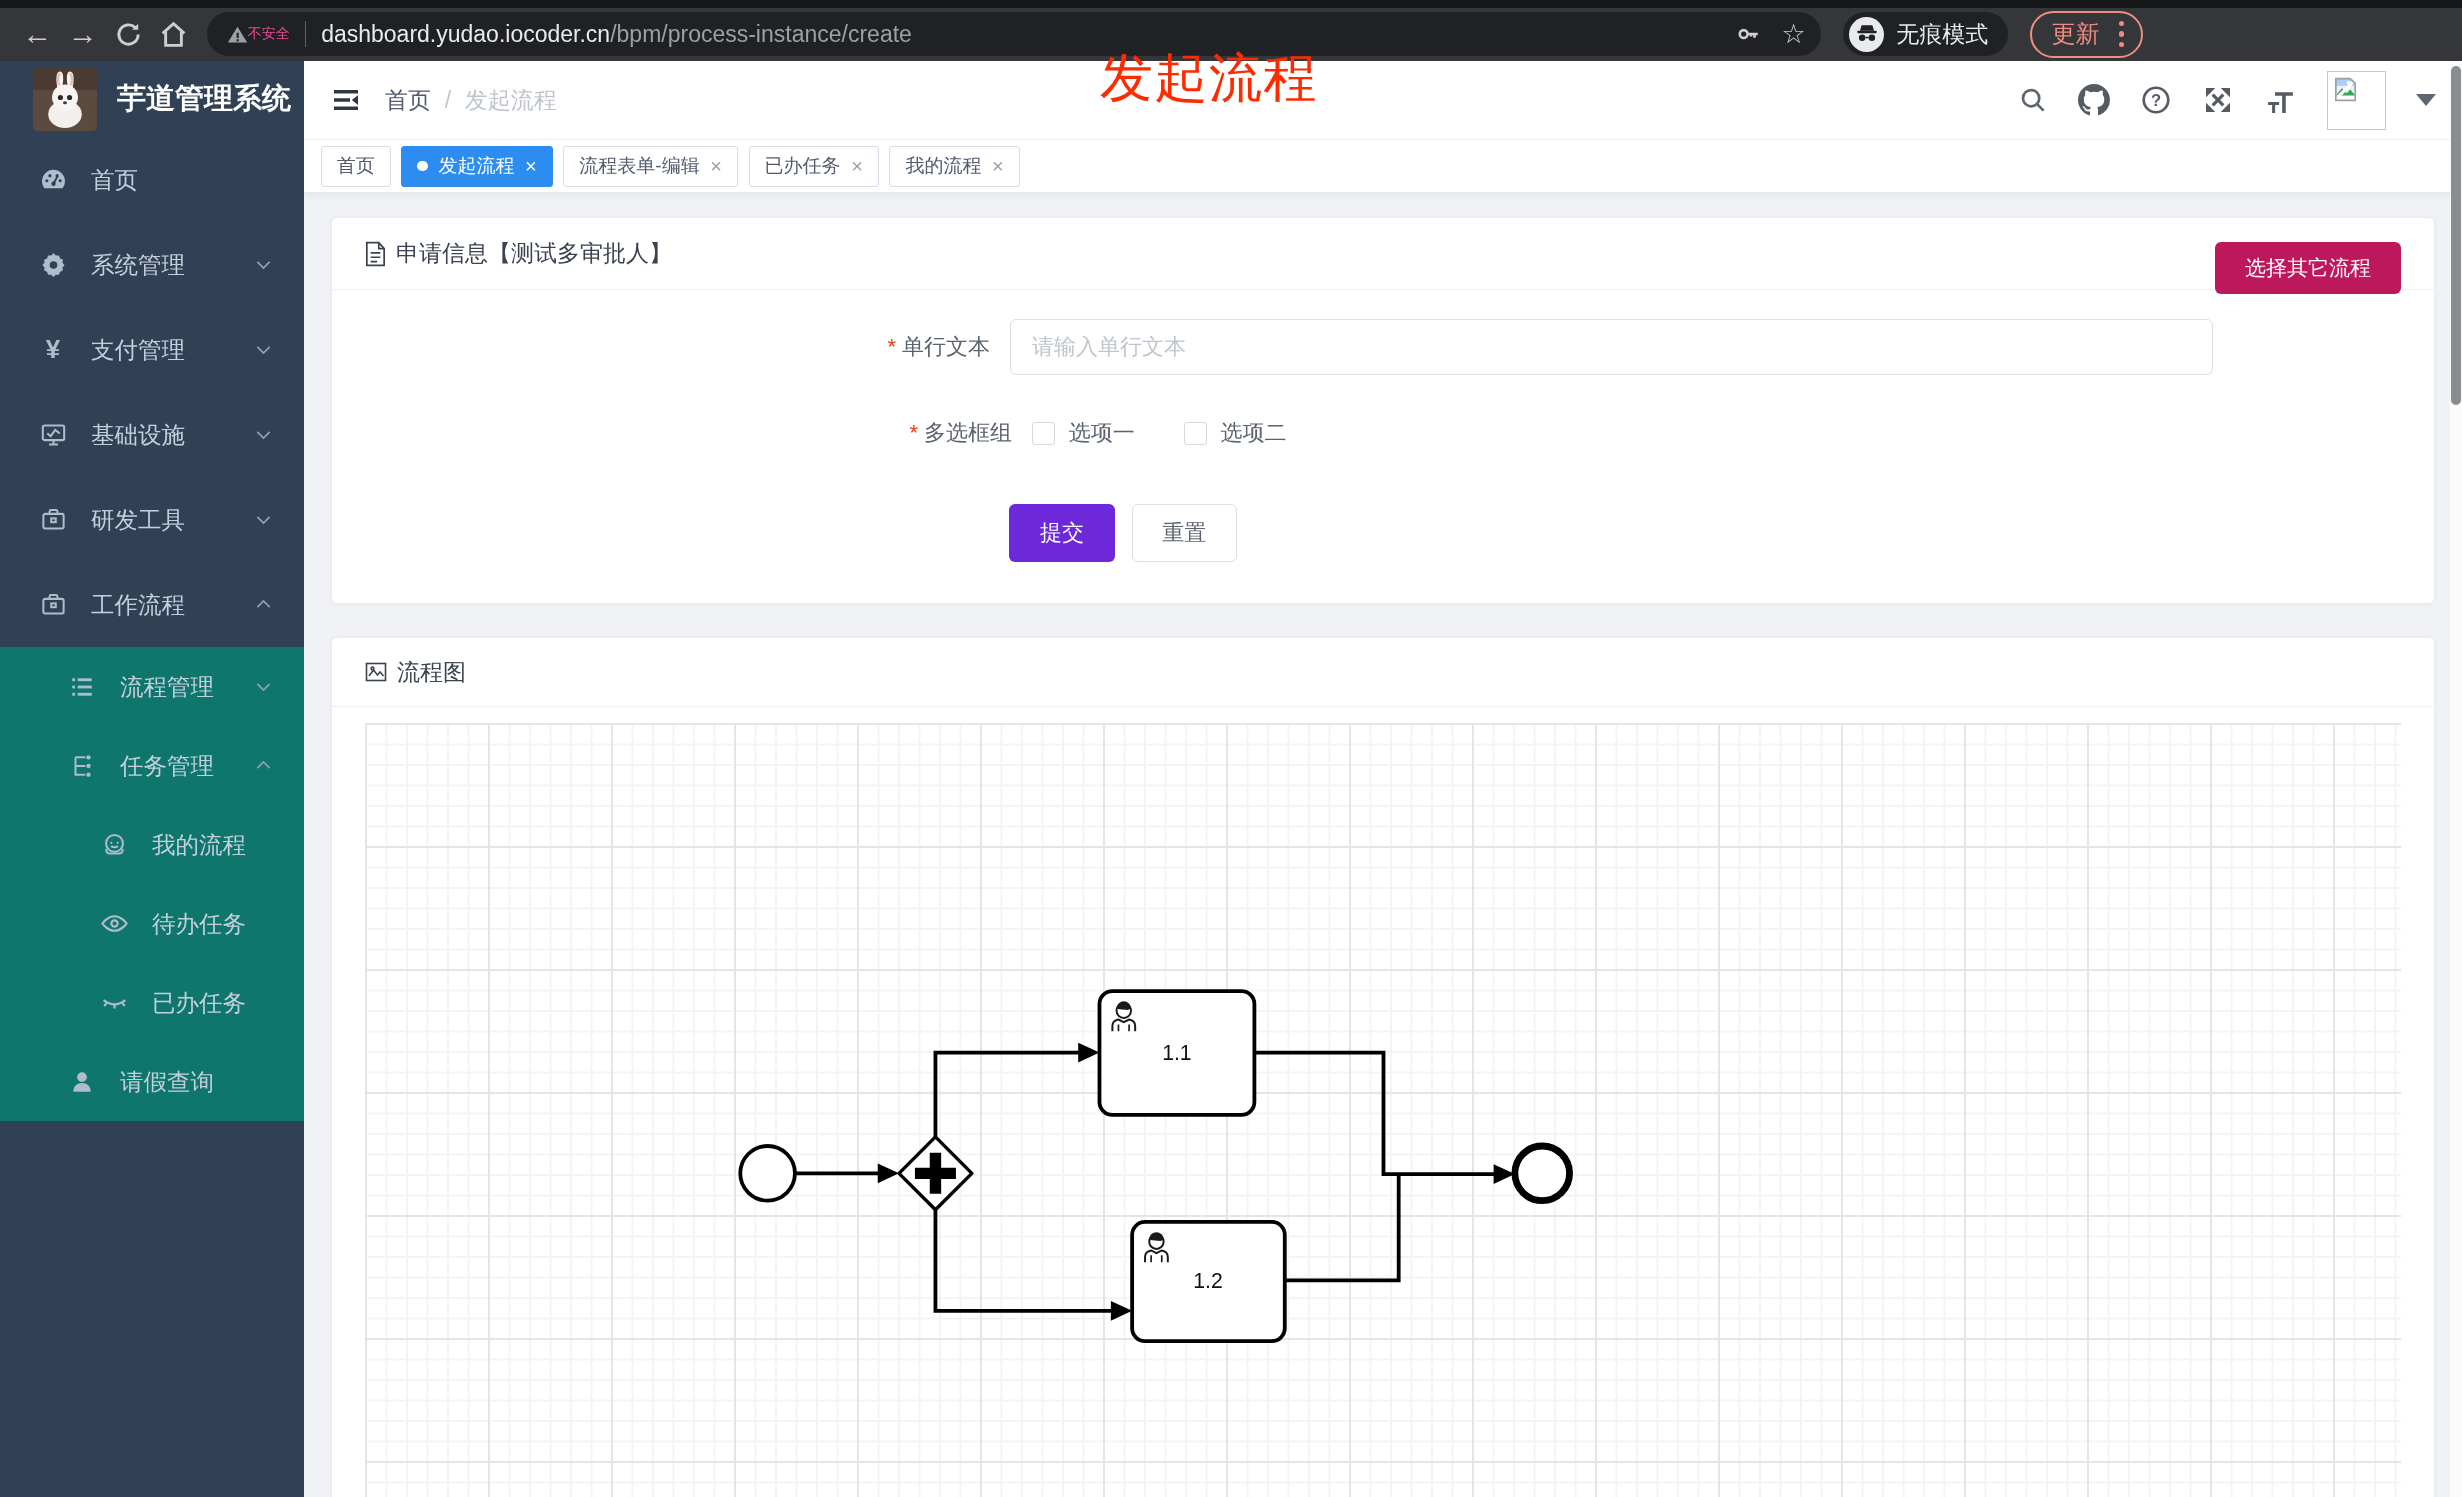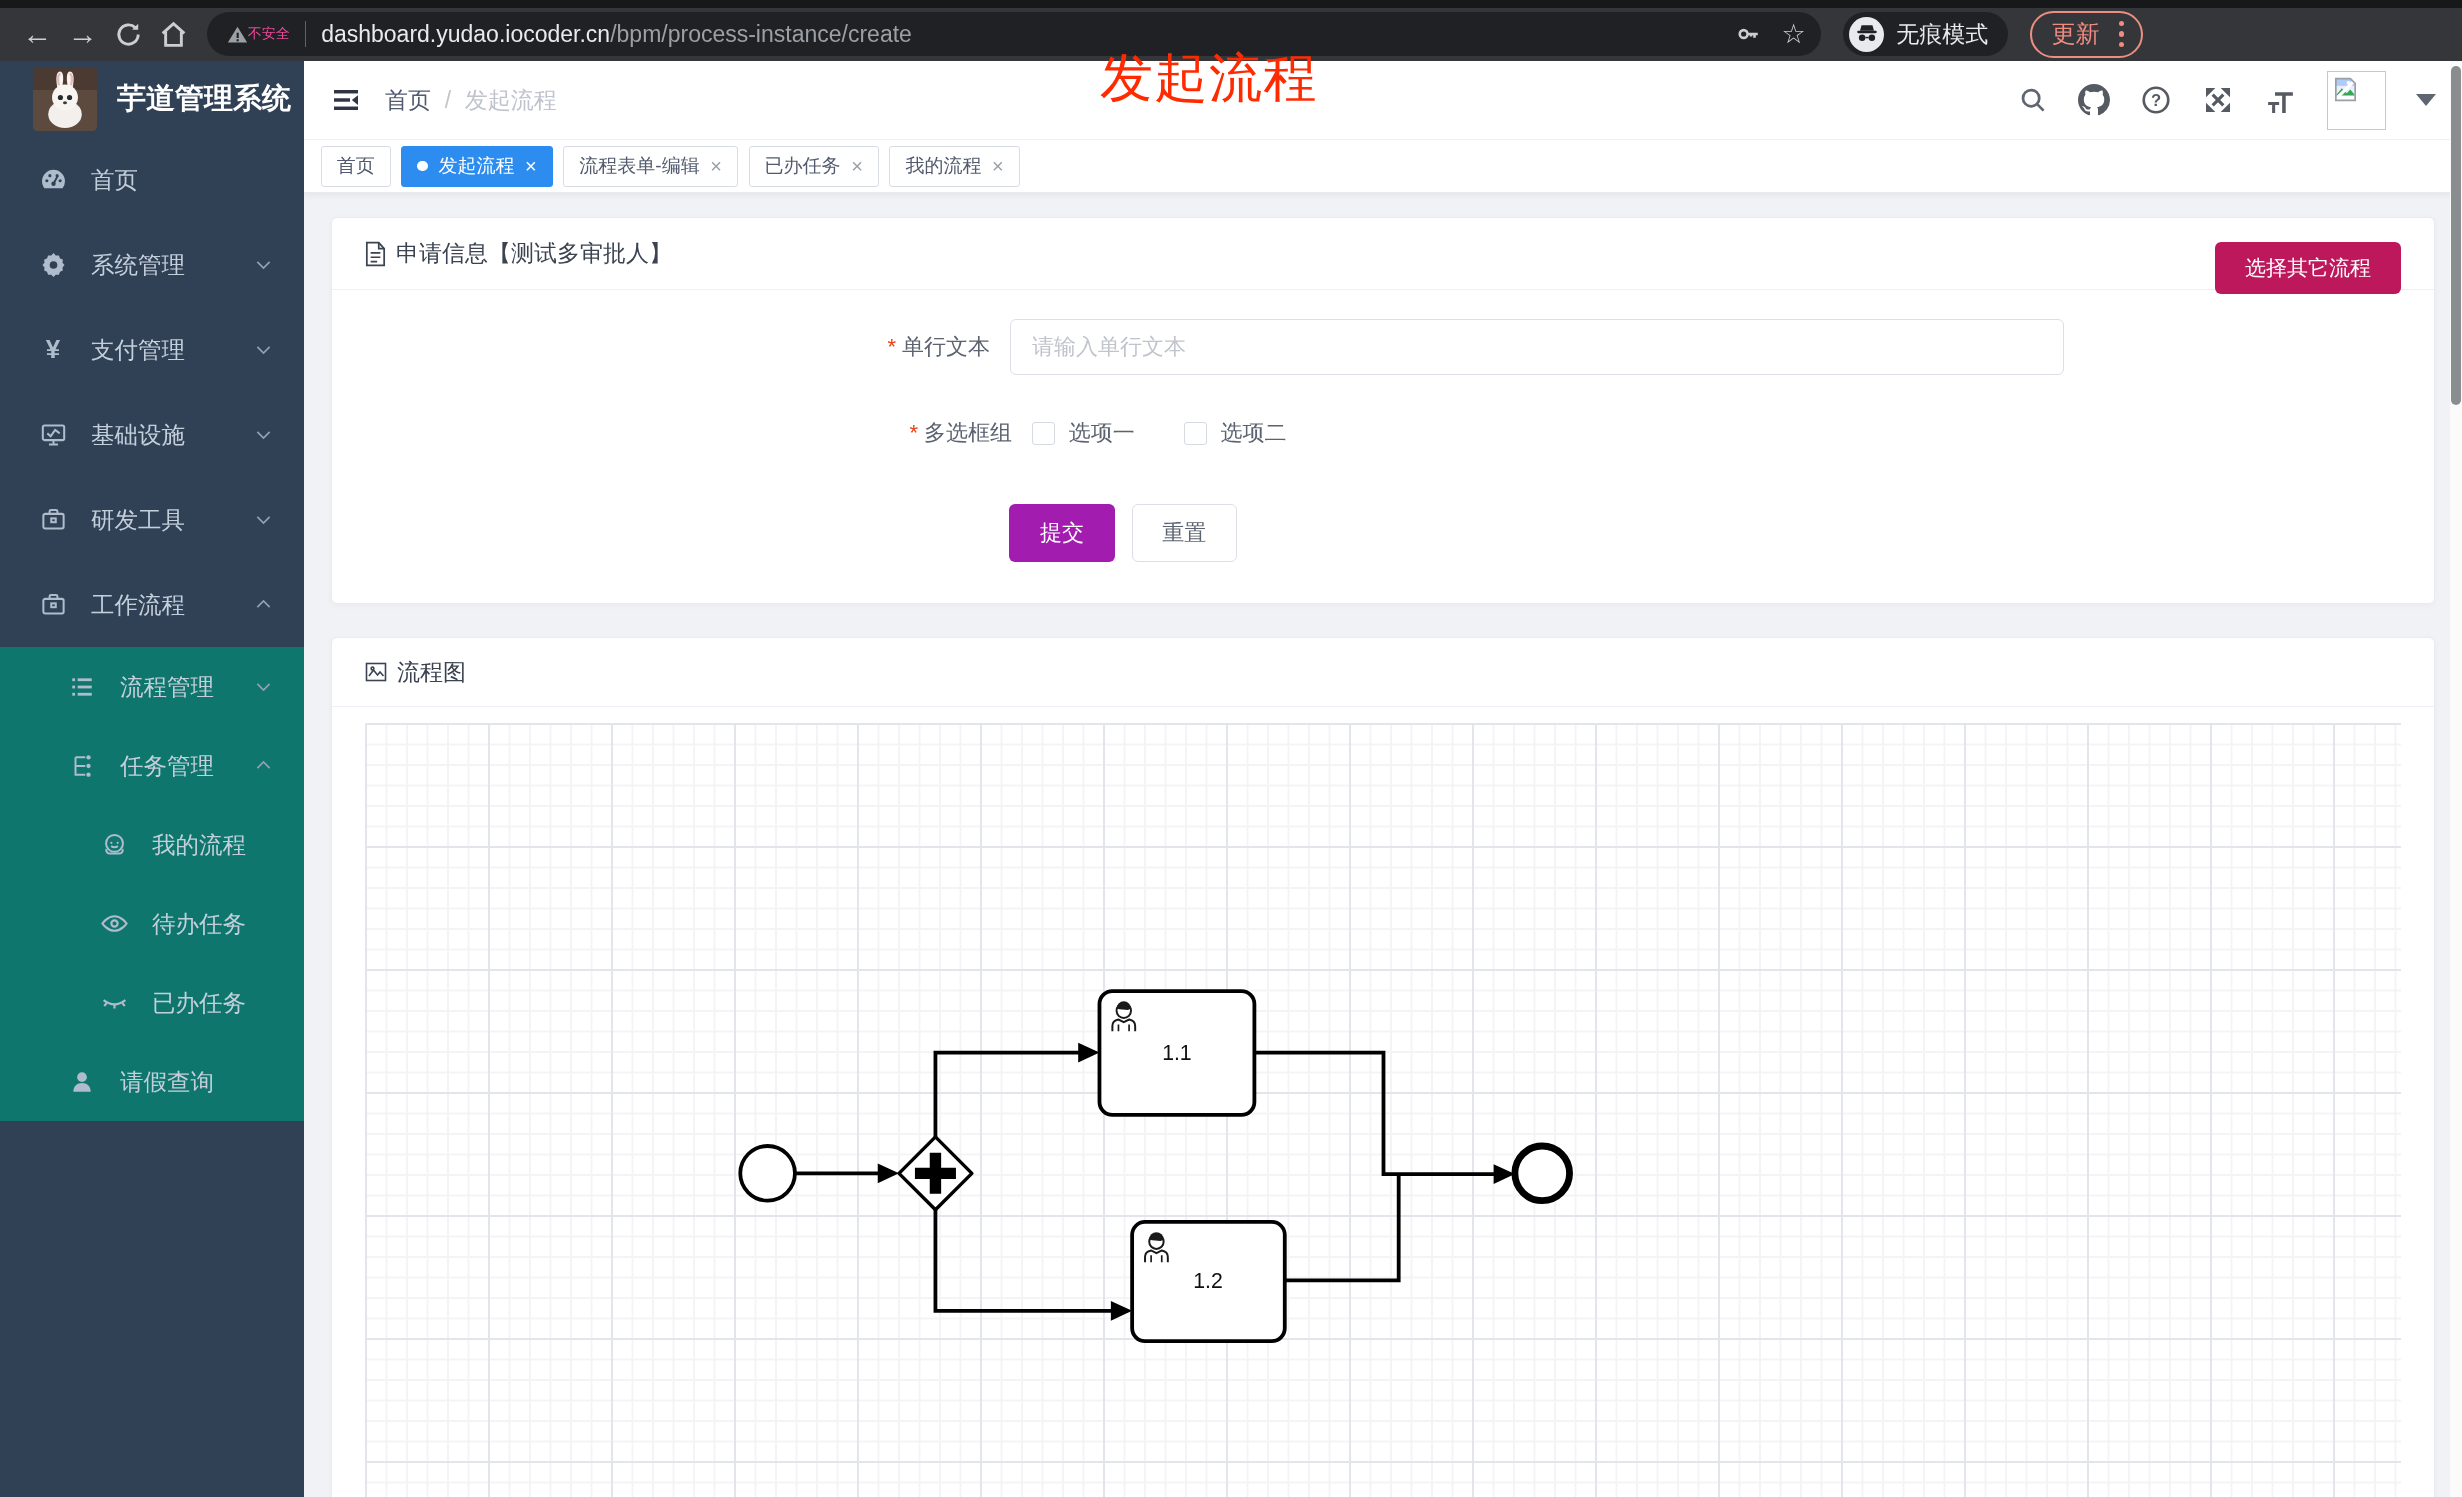--- a/index.html
+++ b/index.html
@@ -68,25 +68,25 @@
   .card-head { display:flex; align-items:center; gap:9px; padding:0 32px; border-bottom:1.5px solid #edf0f5; color:#3b4350; font-size:23px; }
   #form-card { top:24px; height:387px; }
   #form-card .card-head { height:72px; }
   .choose-btn { position:absolute; top:24px; right:33px; height:52px; padding:0 30px; background:#be185d; border:none; border-radius:6px; color:#fff; font-size:21px; display:flex; align-items:center; cursor:pointer; font-family:inherit; }
   .form-row { display:flex; align-items:center; }
   .row1 { margin-top:29px; }
   .row2 { margin-top:43px;padding-left:22px; }
   .row3 { margin-top:56px; }
   .f-label { width:658px; text-align:right; margin-right:20px; font-size:22px; color:#5b6270; flex:0 0 auto; white-space:nowrap; }
   .req { color:#ed4014; margin-right:6px; }
-  .f-input { width:1054px; height:56px; border:1.5px solid #dcdfe6; border-radius:6px; padding:0 21px; font-size:22px; color:#4d7c0f; font-family:inherit; outline:none; }
+  .f-input { width:1203px; height:56px; border:1.5px solid #dcdfe6; border-radius:6px; padding:0 21px; font-size:22px; color:#4d7c0f; font-family:inherit; outline:none; }
   .f-input::placeholder { color:#c0c4cc; }
   .checkbox { display:flex; align-items:center; gap:13.7px; margin-right:49px; font-size:22px; color:#5b6270; cursor:pointer; }
   .cbox { width:23px; height:23px; border:1.5px solid #d5d9e0; border-radius:3px; background:#fff; }
-  .btn-submit { margin-left:677px; width:106px; height:58px; background:#a21caf; color:#fff; border:none; border-radius:6px; font-size:22px; cursor:pointer; font-family:Liberation Mono, monospace; }
+  .btn-submit { margin-left:677px; width:106px; height:58px; background:#6d28d9; color:#fff; border:none; border-radius:6px; font-size:22px; cursor:pointer; font-family:Liberation Mono, monospace; }
   .btn-reset { margin-left:16.7px; width:105px; height:58px; background:#fff; color:#5b6270; border:1.5px solid #dcdfe6; border-radius:6px; font-size:22px; cursor:pointer; font-family:inherit; }
 
   #diagram-card { top:444px; height:1133px; }
   #diagram-card .card-head { height:69px; }
   .bpmn-canvas { position:absolute; left:33px; right:33px; top:85px; bottom:0; background:#fff;
     background-image:
       linear-gradient(#e2e5e9 1.5px, transparent 1.5px),
       linear-gradient(90deg, #e2e5e9 1.5px, transparent 1.5px),
       linear-gradient(#f3f4f6 1.5px, transparent 1.5px),
       linear-gradient(90deg, #f3f4f6 1.5px, transparent 1.5px);

